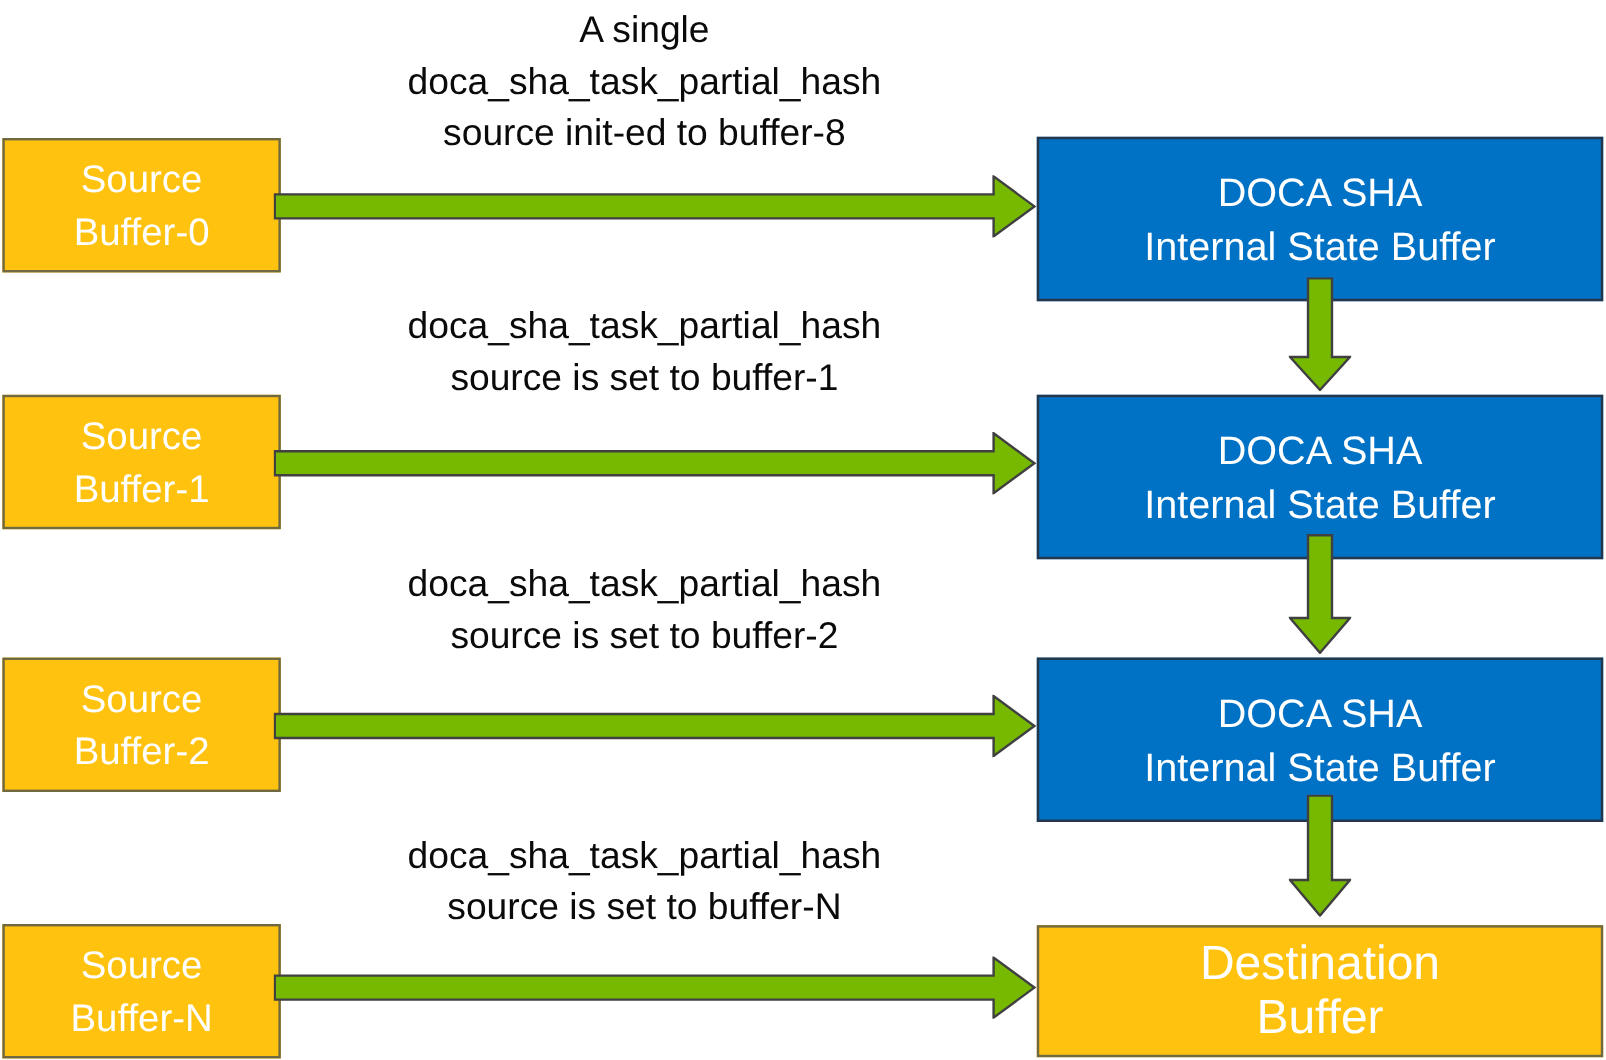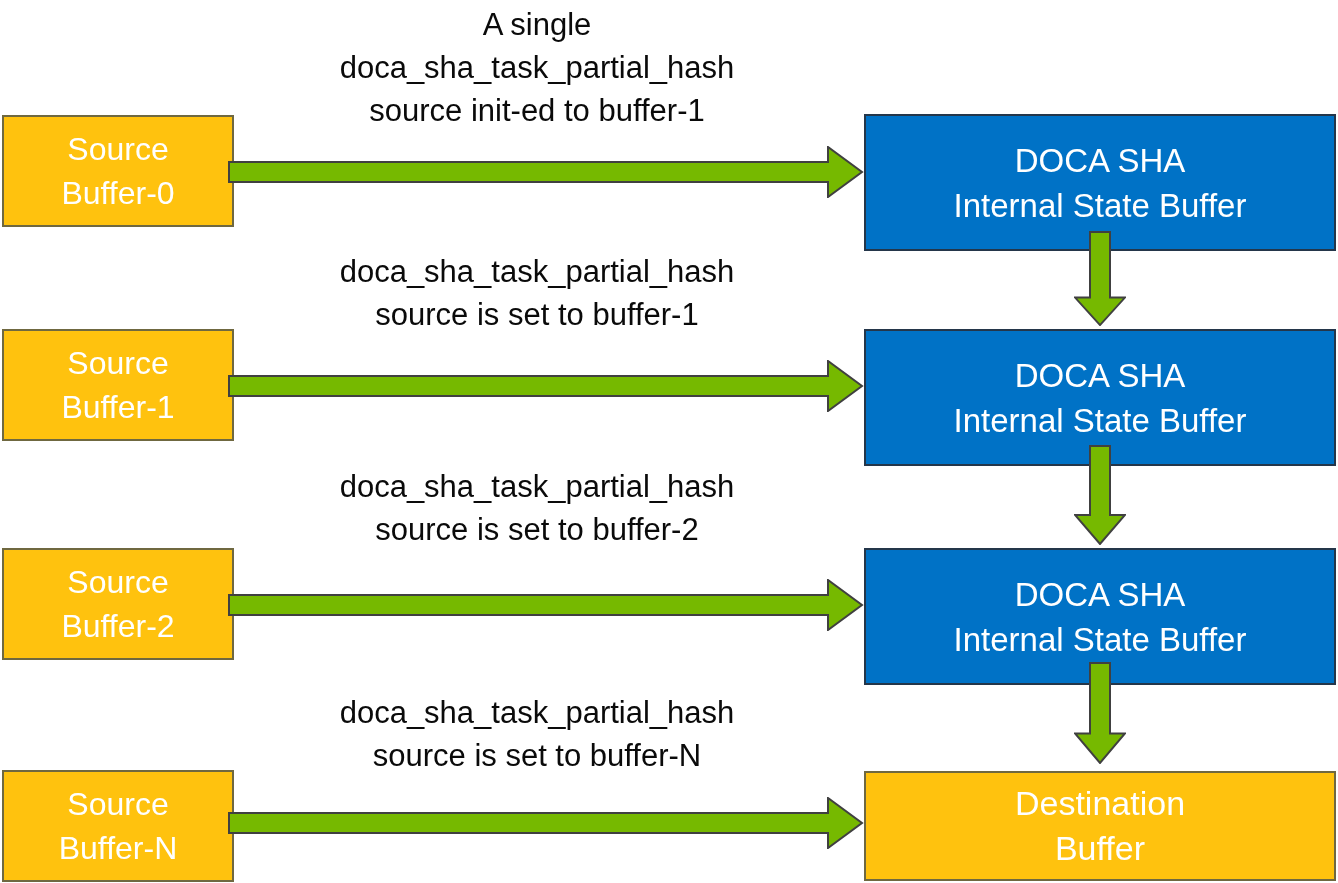--- a/index.html
+++ b/index.html
@@ -42,21 +42,21 @@
     border: 2px solid #24364a;
     font-size: 33px;
     line-height: 45px;
   }
   .dest-box {
     left: 864px;
     width: 472px;
     height: 110px;
     background: #FFC20E;
     border: 2px solid #6f6840;
-    font-size: 34px;
+    font-size: 40px;
     line-height: 45px;
   }
   .arrow-label {
     position: absolute;
     left: 230px;
     width: 614px;
     text-align: center;
     white-space: pre-line;
     color: #0a0a0a;
     font-size: 31px;
@@ -74,21 +74,21 @@
     width: 52px;
   }
 </style>
 </head>
 <body>
 
 <div class="canvas">
 
   <div class="arrow-label" style="top:3px">A single
 doca_sha_task_partial_hash
-source init-ed to buffer-1</div>
+source init-ed to buffer-8</div>
   <div class="arrow-label" style="top:250px">doca_sha_task_partial_hash
 source is set to buffer-1</div>
   <div class="arrow-label" style="top:465px">doca_sha_task_partial_hash
 source is set to buffer-2</div>
   <div class="arrow-label" style="top:691px">doca_sha_task_partial_hash
 source is set to buffer-N</div>
 
   <div class="box src-box" style="top:115px">Source
 Buffer-0</div>
   <div class="box src-box" style="top:329px">Source

